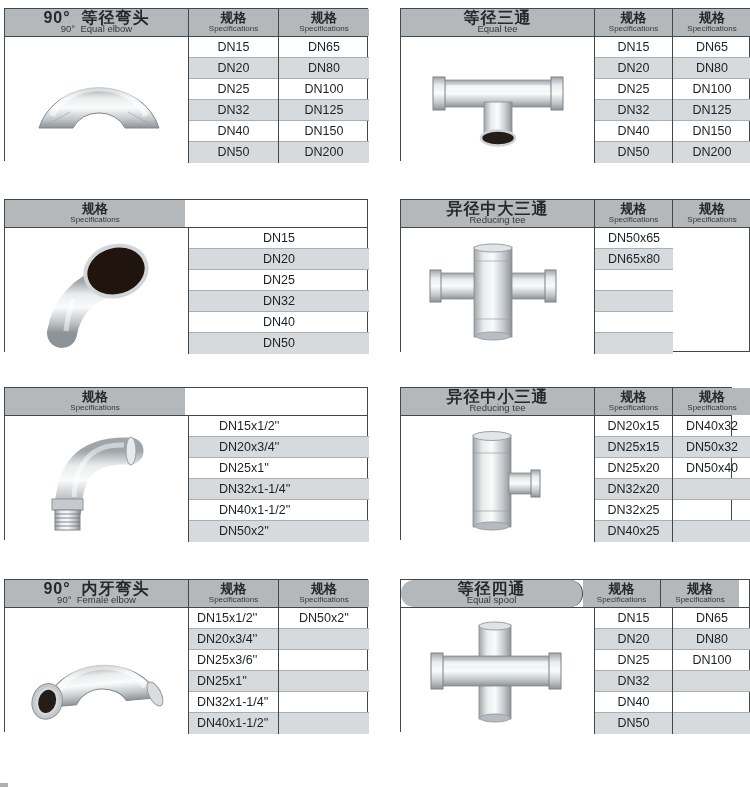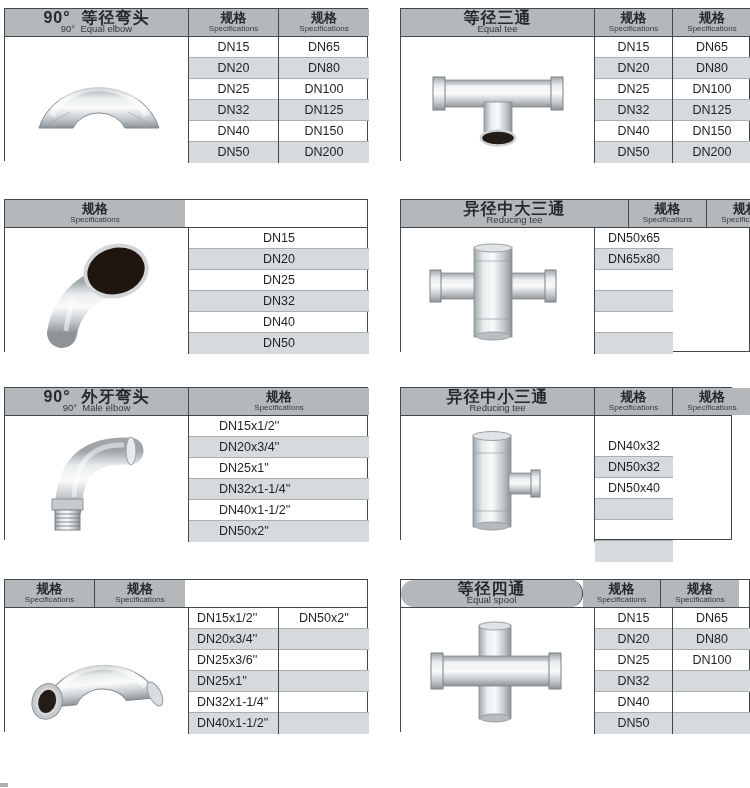--- a/index.html
+++ b/index.html
@@ -201,21 +201,21 @@
           <div class="cell stripe">DN20</div>
           <div class="cell">DN25</div>
           <div class="cell stripe">DN32</div>
           <div class="cell">DN40</div>
           <div class="cell stripe">DN50</div>
         </div>
       </div>
     </div>
     <div class="section" style="left: 400px; top: 199px; width: 350px; height: 153px;">
       <div class="hdr">
-        <div class="title-cell" style="width: 228px;">
+        <div class="title-cell" style="width: 194px;">
           <div class="t-zh">异径中大三通</div>
           <div class="t-en">Reducing tee</div>
         </div>
         <div class="spec-hdr" style="width: 78px;">
           <div class="s-zh">规格</div>
           <div class="s-en">Specifications</div>
         </div>
         <div class="spec-hdr last" style="width: 78px;">
           <div class="s-zh">规格</div>
           <div class="s-en">Specifications</div>
@@ -256,24 +256,20 @@
           <div class="cell stripe">DN65x80</div>
           <div class="cell"></div>
           <div class="cell stripe"></div>
           <div class="cell"></div>
           <div class="cell stripe"></div>
         </div>
       </div>
     </div>
     <div class="section" style="left: 4px; top: 387px; width: 364px; height: 153px;">
       <div class="hdr">
-        <div class="title-cell" style="width: 184px;">
-          <div class="t-zh">90°  外牙弯头</div>
-          <div class="t-en">90°  Male elbow</div>
-        </div>
         <div class="spec-hdr last" style="width: 180px;">
           <div class="s-zh">规格</div>
           <div class="s-en">Specifications</div>
         </div>
       </div>
       <div class="tbody">
         <div class="img-cell" style="width: 184px; height: 126px;">
           <svg width="172" height="120" viewBox="0 0 170 120">
             <defs>
               <linearGradient id="gV4" x1="0" y1="0" x2="0" y2="1">
@@ -348,32 +344,44 @@
             </defs>
             <rect x="60" y="16" width="38" height="92" fill="url(#gH5)" stroke="#858b90" stroke-width="0.8"></rect>
             <ellipse cx="79" cy="17" rx="19" ry="4.5" fill="#e2e5e7" stroke="#9aa0a4"></ellipse>
             <ellipse cx="79" cy="107" rx="17" ry="4" fill="#b4babe" stroke="#9aa0a4"></ellipse>
             <rect x="96" y="54" width="24" height="21" fill="url(#gV5)" stroke="#858b90" stroke-width="0.8"></rect>
             <rect x="118" y="51" width="9" height="27" fill="url(#gV5)" stroke="#7c8287"></rect>
             <line x1="61" y1="34" x2="97" y2="34" stroke="#9aa0a4" opacity="0.7"></line>
             <line x1="61" y1="92" x2="97" y2="92" stroke="#9aa0a4" opacity="0.7"></line>
           </svg>
         </div>
-        <div class="col last" style="width: 78px; margin-top: 20px;">
+        <div class="col" style="width: 78px;">
+          <div class="cell">DN20x15</div>
+          <div class="cell stripe">DN25x15</div>
+          <div class="cell">DN25x20</div>
+          <div class="cell stripe">DN32x20</div>
+          <div class="cell">DN32x25</div>
+          <div class="cell stripe">DN40x25</div>
+        </div>
+        <div class="col last" style="width: 78px;">
           <div class="cell">DN40x32</div>
           <div class="cell stripe">DN50x32</div>
           <div class="cell">DN50x40</div>
           <div class="cell stripe"></div>
           <div class="cell"></div>
           <div class="cell stripe"></div>
         </div>
       </div>
     </div>
     <div class="section" style="left: 4px; top: 579px; width: 364px; height: 153px;">
       <div class="hdr">
+        <div class="title-cell" style="width: 184px;">
+          <div class="t-zh">90°  内牙弯头</div>
+          <div class="t-en">90°  Female elbow</div>
+        </div>
         <div class="spec-hdr" style="width: 90px;">
           <div class="s-zh">规格</div>
           <div class="s-en">Specifications</div>
         </div>
         <div class="spec-hdr last" style="width: 90px;">
           <div class="s-zh">规格</div>
           <div class="s-en">Specifications</div>
         </div>
       </div>
       <div class="tbody">

